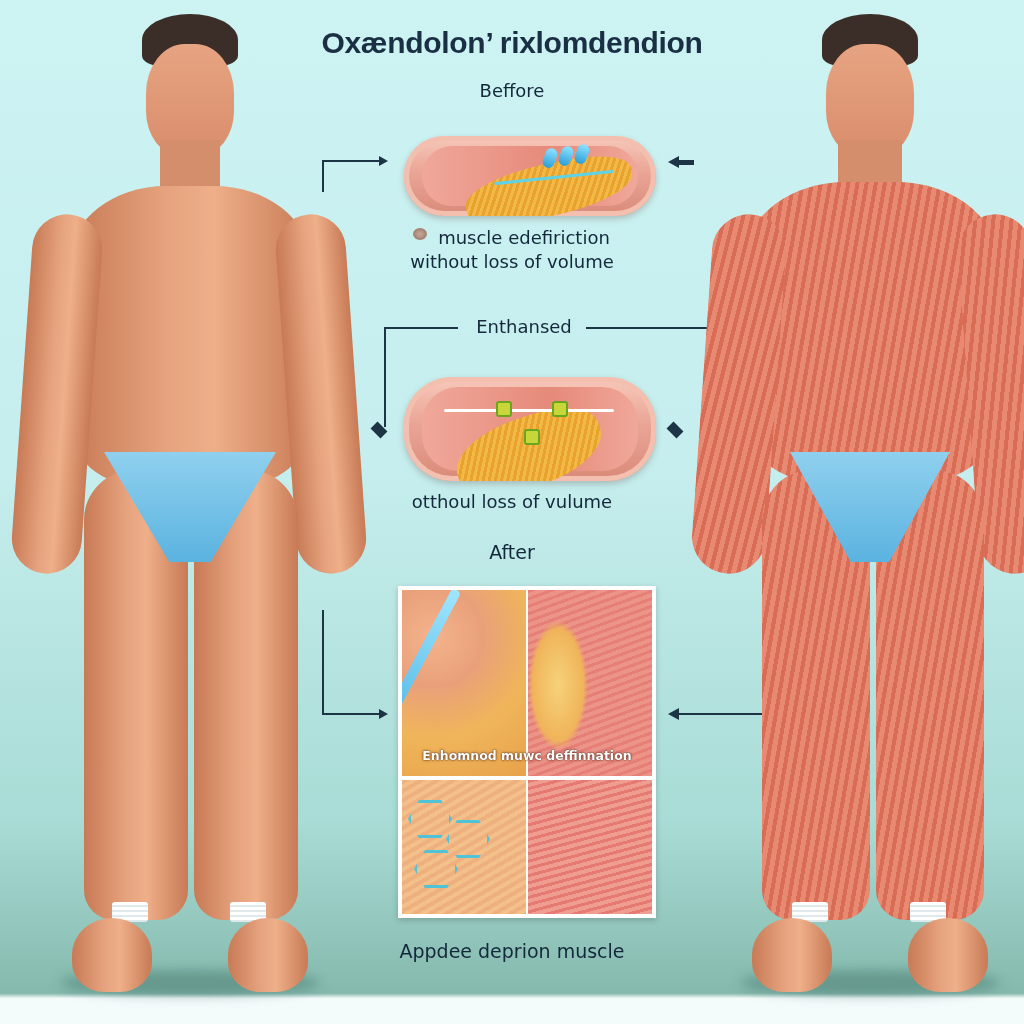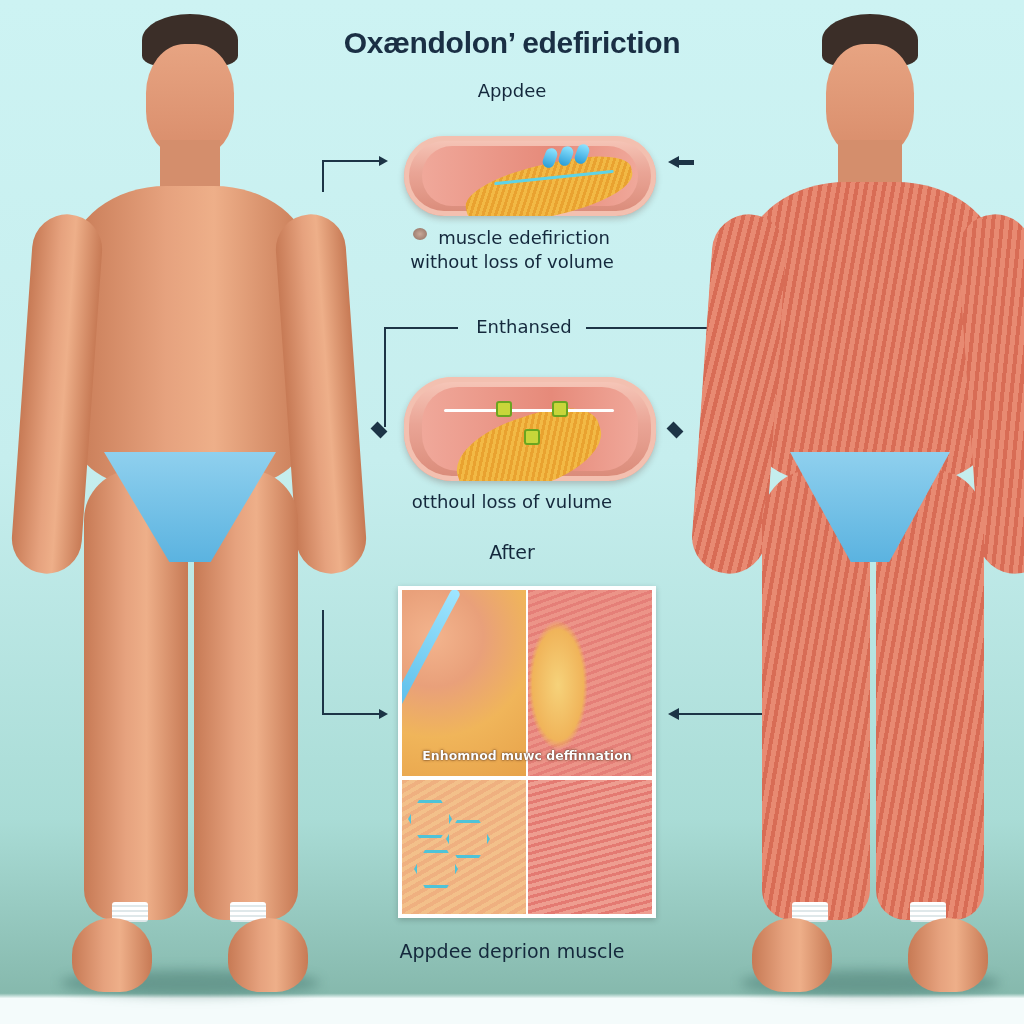--- a/index.html
+++ b/index.html
@@ -100,22 +100,22 @@
     .foot { position:absolute; border-radius: 50% 50% 40% 40%; }
     .sock { position:absolute; background: repeating-linear-gradient(180deg,#fff 0 3px,#dfe8ea 3px 5px); border-radius: 3px; }
     .brief { position:absolute; background: linear-gradient(180deg,#8fd0ee,#5bb3e0); clip-path: polygon(0 0,100% 0,62% 100%,38% 100%); }
     .skin  { background: linear-gradient(90deg,#c77a55,#e6a27e 40%,#eeaf89 60%,#c77a55); }
     .muscle{ background: repeating-linear-gradient(100deg,#d86c55 0 4px,#e88a72 4px 9px), #d86c55; }
     .shadow { position:absolute; border-radius:50%; background: rgba(40,90,80,0.35); filter: blur(6px); }
   </style>
 </head>
 <body>
 
-<div class="abs title">Oxændolon’ edefiriction</div>
-<div class="abs label lbl-before">Appdee</div>
+<div class="abs title">Oxændolon’ rixlomdendion</div>
+<div class="abs label lbl-before">Beffore</div>
 
 <div class="abs capsule cap-a">
   <div class="fiber" style="left:60px;top:28px;width:170px;height:52px;transform:rotate(-12deg);"></div>
   <div class="strand" style="left:90px;top:40px;width:120px;transform:rotate(-6deg);"></div>
   <div class="bead" style="left:140px;top:12px;"></div>
   <div class="bead" style="left:156px;top:10px;"></div>
   <div class="bead" style="left:172px;top:8px;"></div>
 </div>
 
 <div class="abs line" style="left:322px;top:160px;width:2px;height:32px;"></div>

